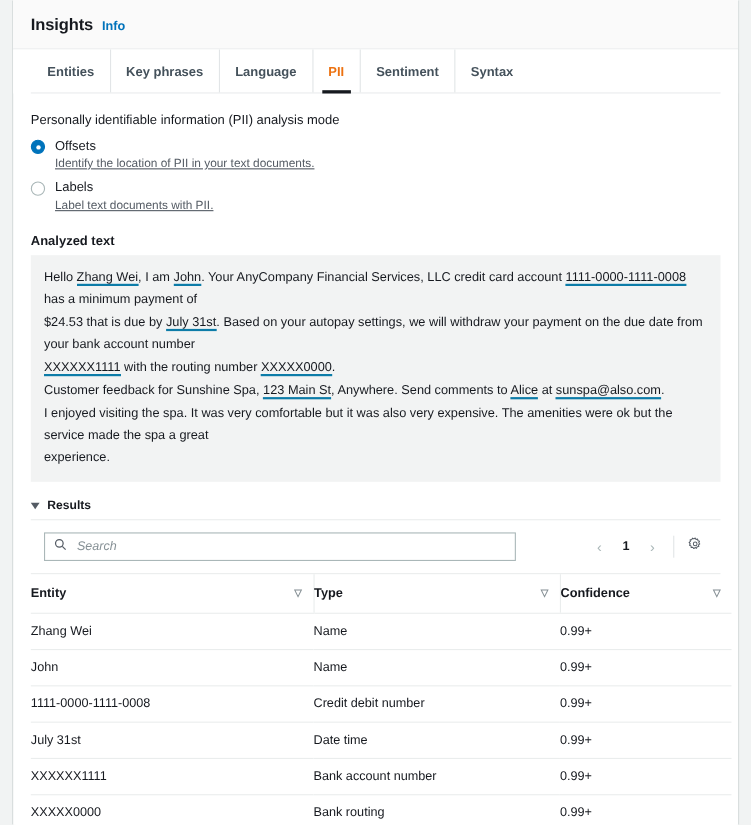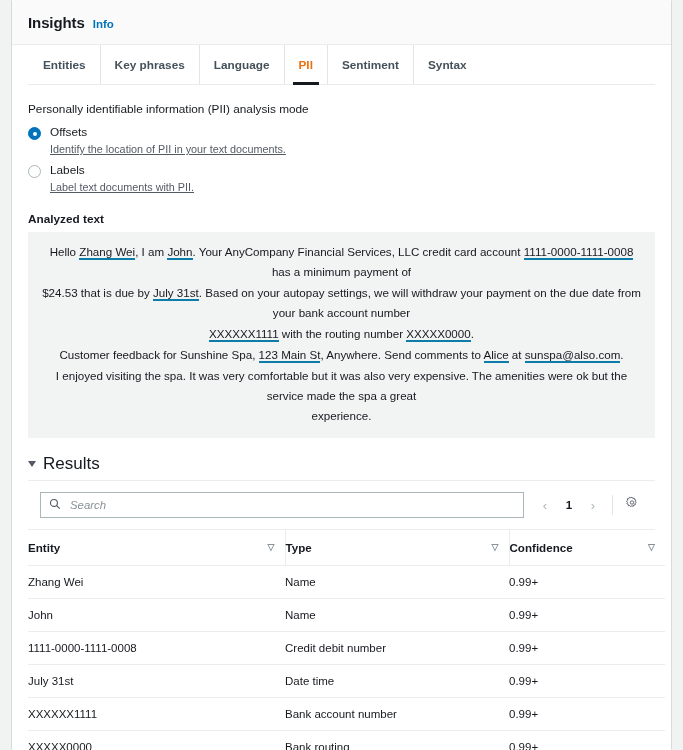--- a/index.html
+++ b/index.html
@@ -139,21 +139,20 @@
     margin-bottom: 6px;
   }
   .analyzed-box {
     background: #f2f3f3;
     padding: 10px 12px 12px 12px;
     font-size: 11.6px;
     color: #16191f;
   }
   .atext-line {
     line-height: 1.72;
-    text-align: center;
   }
   .atext-line + .atext-line { margin-top: 1px; }
   .ent {
     border-bottom: 2px solid #0d7ca8;
     padding-bottom: 0px;
   }
   
   .expander {
     display: flex;
     align-items: center;
@@ -162,36 +161,36 @@
     margin-bottom: 6px;
     cursor: pointer;
   }
   .caret-down {
     width: 0; height: 0;
     border-left: 4.5px solid transparent;
     border-right: 4.5px solid transparent;
     border-top: 6px solid #545b64;
   }
   .expander-label {
-    font-size: 17px;
-    font-weight: normal;
+    font-size: 11px;
+    font-weight: bold;
     color: #16191f;
   }
   .results-panel {
     border-top: 1px solid #eaeded;
   }
   .toolbar {
     display: flex;
     align-items: center;
     padding: 11px 12px 11px 12px;
     border-bottom: 1px solid #eaeded;
   }
   .search-box {
     flex: 0 0 auto;
-    width: 484px;
+    width: 429px;
     height: 26px;
     border: 1px solid #aab7b8;
     background: #fff;
     display: flex;
     align-items: center;
     padding: 0 8px;
     gap: 7px;
   }
   .search-box svg { flex: 0 0 auto; }
   .search-input {

